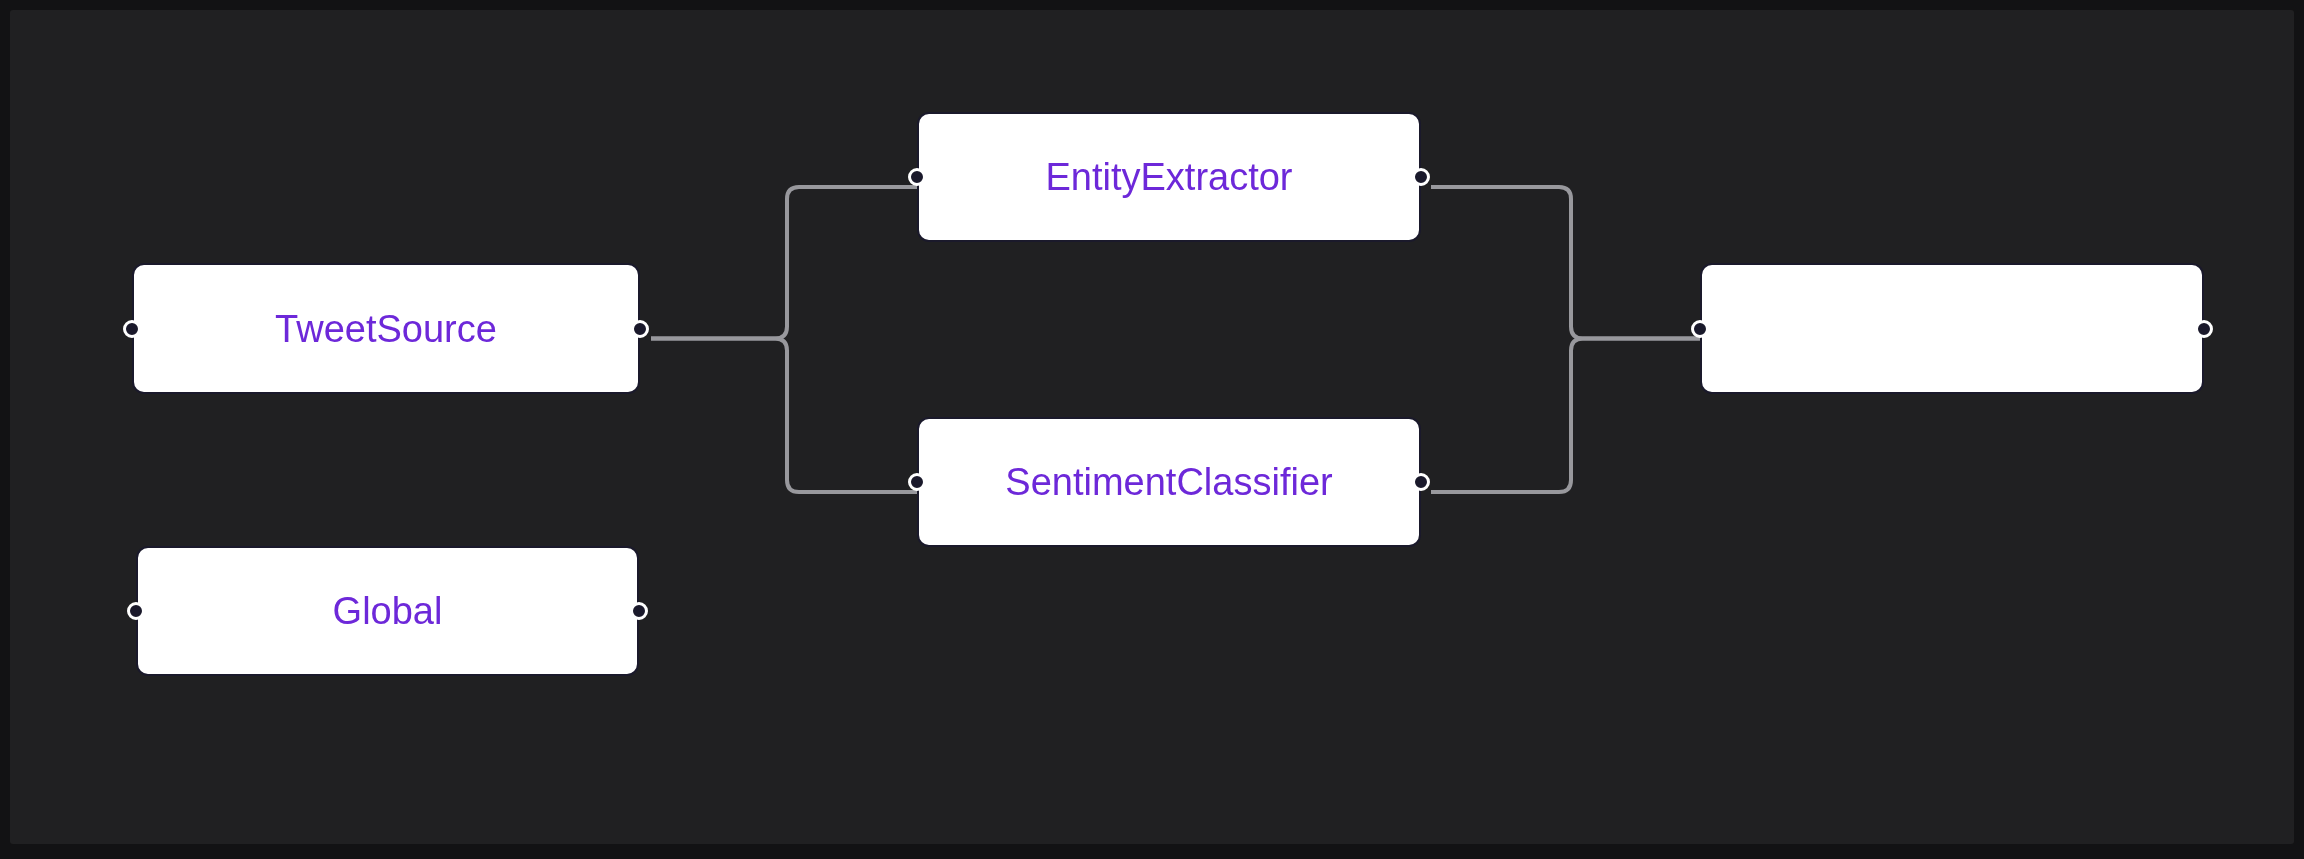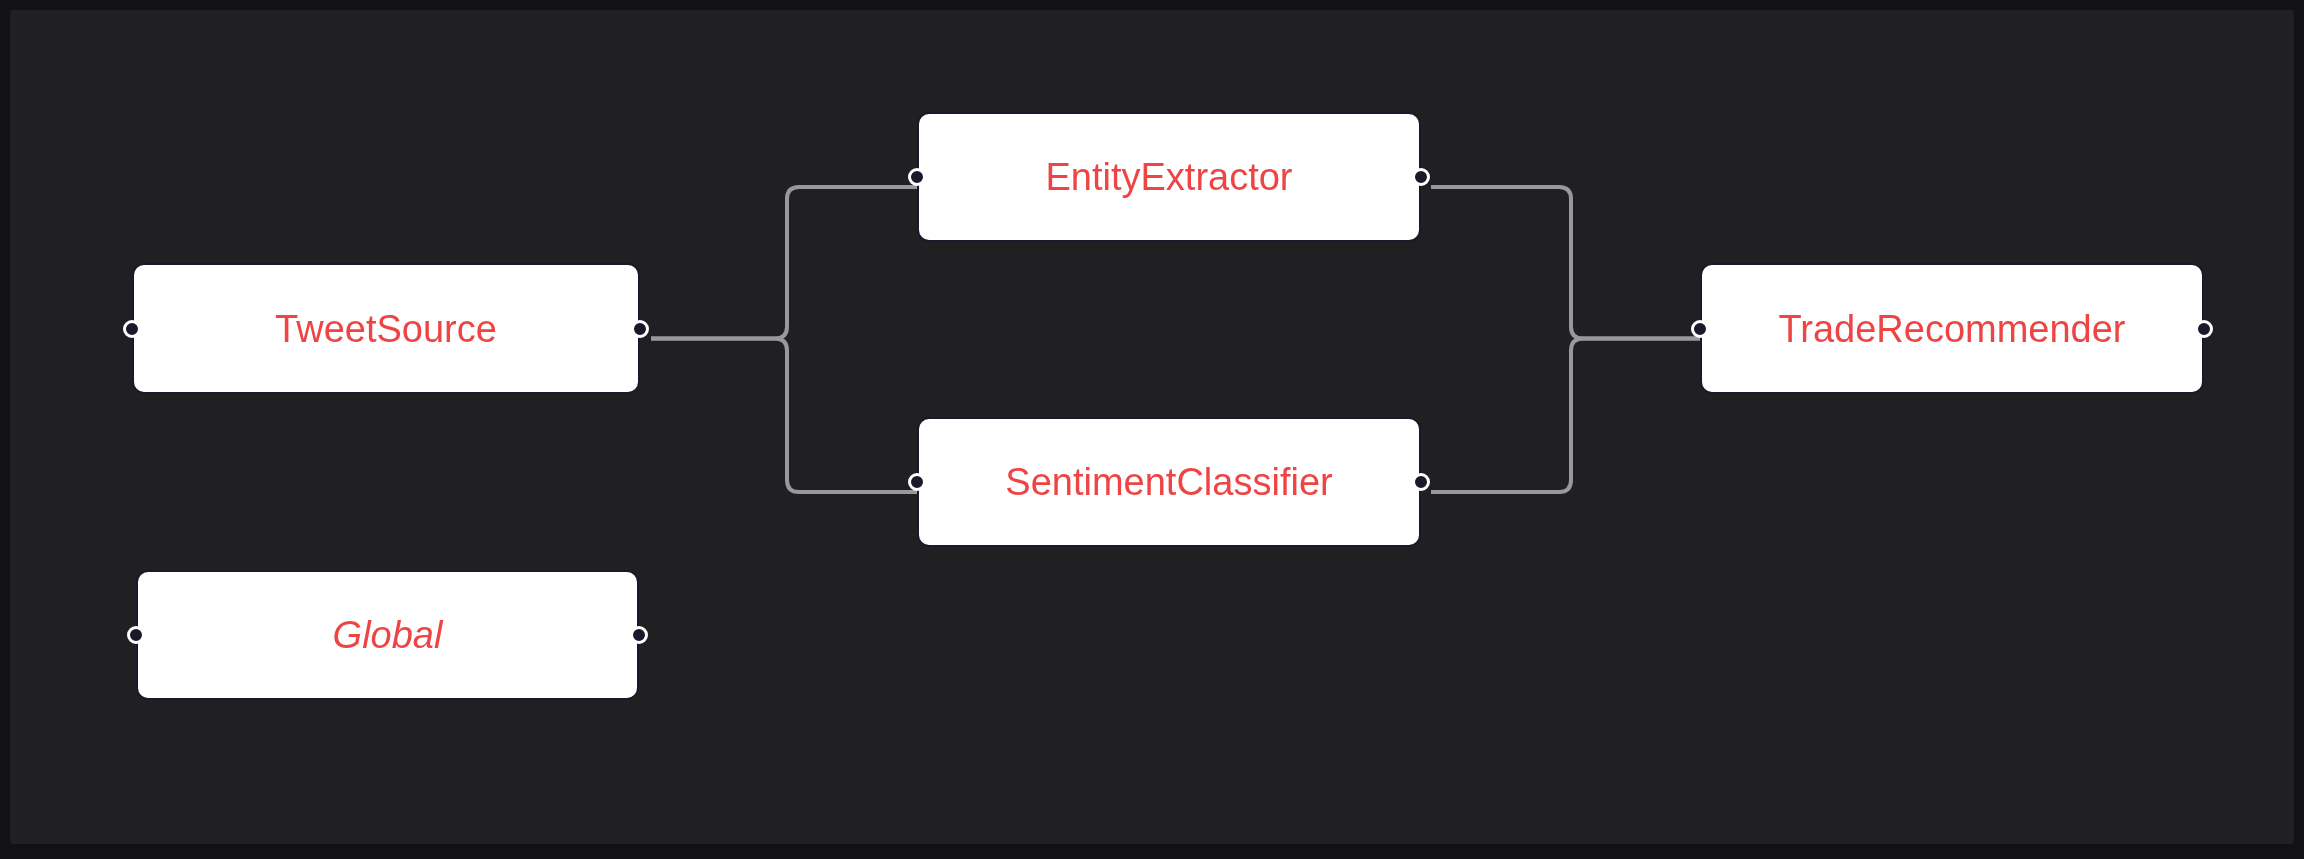--- a/index.html
+++ b/index.html
@@ -38,21 +38,21 @@
   }
   .node {
     position: absolute;
     background: #ffffff;
     border: 2px solid #1a192b;
     border-radius: 12px;
     box-sizing: border-box;
     display: flex;
     align-items: center;
     justify-content: center;
-    color: #ef4444;
+    color: #6d28d9;
     font-size: 38px;
     line-height: 1;
     cursor: grab;
   }
   .node-tweetsource        { left: 132px;  top: 263px; width: 508px; height: 131px; }
   .node-entityextractor    { left: 917px;  top: 112px; width: 504px; height: 130px; }
   .node-sentimentclassifier{ left: 917px;  top: 417px; width: 504px; height: 130px; }
   .node-traderecommender   { left: 1700px; top: 263px; width: 504px; height: 131px; }
   .node-global             { left: 136px;  top: 570px; width: 503px; height: 130px; }
   .port {
@@ -98,24 +98,23 @@
     </div>
 
     <div class="node node-sentimentclassifier" style="left:907px; top:407px;text-align:right;">
       <span class="port port-left"></span>
       <span class="node-label">SentimentClassifier</span>
       <span class="port port-right"></span>
     </div>
 
     <div class="node node-traderecommender" style="left:1690px; top:253px;">
       <span class="port port-left"></span>
-      <span class="node-label">TradeRecommender</span>
       <span class="port port-right"></span>
     </div>
 
-    <div class="node node-global" style="left:126px; top:560px;font-style:italic;">
+    <div class="node node-global" style="left:126px; top:536px;">
       <span class="port port-left"></span>
       <span class="node-label">Global</span>
       <span class="port port-right"></span>
     </div>
 
   </div>
 </div>
 
 </body></html>

